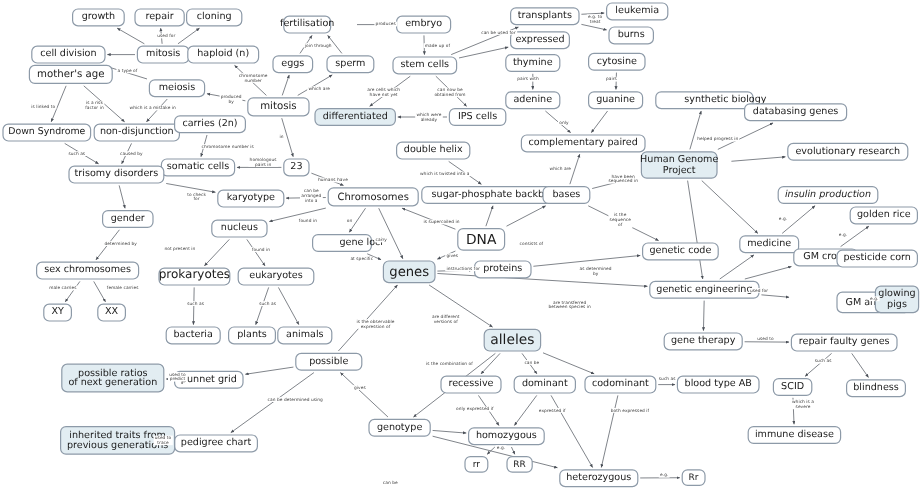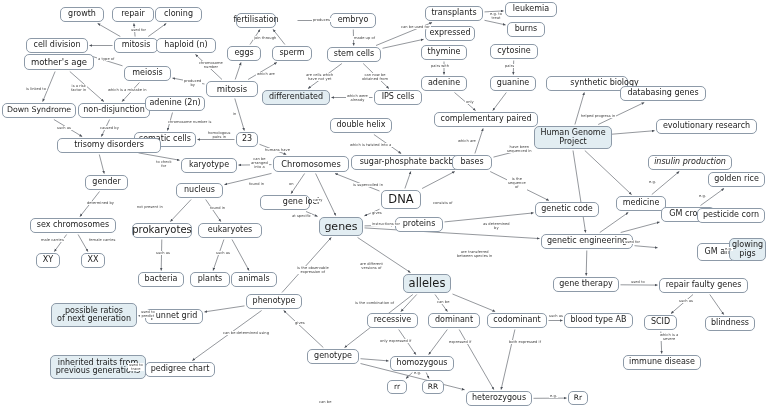--- a/index.html
+++ b/index.html
@@ -128,24 +128,24 @@
       <div class="node" style="left: 112px; top: 7px; width: 42px; height: 15px; font-size: 8px;">repair</div>
       <div class="node" style="left: 155px; top: 7px; width: 47px; height: 15px; font-size: 8px;">cloning</div>
       <div class="node" style="left: 114px; top: 38px; width: 44px; height: 15px; font-size: 8px;">mitosis</div>
       <div class="node" style="left: 26px; top: 38px; width: 62px; height: 15px; font-size: 8px;">cell division</div>
       <div class="node" style="left: 156px; top: 38px; width: 60px; height: 15px; font-size: 8px;">haploid (n)</div>
       <div class="node" style="left: 24px; top: 54px; width: 70px; height: 16px; font-size: 8.5px;">mother's age</div>
       <div class="node" style="left: 124px; top: 66px; width: 47px; height: 15px; font-size: 8px;">meiosis</div>
       <div class="node" style="left: 206px; top: 81px; width: 52px; height: 16px; font-size: 8.5px;">mitosis</div>
       <div class="node" style="left: 2px; top: 103px; width: 74px; height: 15px; font-size: 7.8px;">Down Syndrome</div>
       <div class="node" style="left: 78px; top: 103px; width: 72px; height: 15px; font-size: 8px;">non-disjunction</div>
-      <div class="node" style="left: 145px; top: 96px; width: 60px; height: 15px; font-size: 8px;">adenine (2n)</div>
+      <div class="node" style="left: 145px; top: 96px; width: 60px; height: 15px; font-size: 8px;">carries (2n)</div>
       <div class="node" style="left: 134px; top: 132px; width: 62px; height: 15px; font-size: 8px;">somatic cells</div>
       <div class="node" style="left: 236px; top: 132px; width: 22px; height: 15px; font-size: 8px;">23</div>
-      <div class="node" style="left: 57px; top: 138px; width: 104px; height: 15px; font-size: 8px;">trisomy disorders</div>
+      <div class="node" style="left: 57px; top: 138px; width: 80px; height: 15px; font-size: 8px;">trisomy disorders</div>
       <div class="node" style="left: 181px; top: 158px; width: 56px; height: 15px; font-size: 8px;">karyotype</div>
       <div class="node" style="left: 273px; top: 156px; width: 76px; height: 16px; font-size: 8.3px;">Chromosomes</div>
       <div class="node" style="left: 85px; top: 175px; width: 43px; height: 15px; font-size: 8px;">gender</div>
       <div class="node" style="left: 176px; top: 183px; width: 47px; height: 15px; font-size: 8px;">nucleus</div>
       <div class="node" style="left: 260px; top: 195px; width: 50px; height: 15px; font-size: 8px; padding-left: 36px;">gene loci</div>
       <div class="node" style="left: 30px; top: 218px; width: 86px; height: 15px; font-size: 8px;">sex chromosomes</div>
       <div class="node" style="left: 132px; top: 223px; width: 60px; height: 15px; font-size: 10px;">prokaryotes</div>
       <div class="node" style="left: 198px; top: 223px; width: 64px; height: 15px; font-size: 8px;">eukaryotes</div>
       <div class="node" style="left: 36px; top: 253px; width: 24px; height: 15px; font-size: 8px;">XY</div>
       <div class="node" style="left: 81px; top: 253px; width: 24px; height: 15px; font-size: 8px;">XX</div>
@@ -170,21 +170,21 @@
       <div class="node" style="left: 507px; top: 22px; width: 38px; height: 15px; font-size: 8px;">burns</div>
       <div class="node" style="left: 421px; top: 45px; width: 46px; height: 15px; font-size: 8px;">thymine</div>
       <div class="node" style="left: 490px; top: 44px; width: 48px; height: 15px; font-size: 8px;">cytosine</div>
       <div class="node" style="left: 421px; top: 76px; width: 46px; height: 15px; font-size: 8px;">adenine</div>
       <div class="node" style="left: 490px; top: 76px; width: 46px; height: 15px; font-size: 8px;">guanine</div>
       <div class="node" style="left: 434px; top: 112px; width: 104px; height: 15px; font-size: 8px; text-align: right;">complementary paired</div>
       <div class="node" style="left: 452px; top: 155px; width: 40px; height: 15px; font-size: 8px;">bases</div>
       <div class="node" style="left: 546px; top: 76px; width: 82px; height: 15px; font-size: 8px; padding-left: 39px;">synthetic biology</div>
       <div class="node" style="left: 620px; top: 86px; width: 86px; height: 15px; font-size: 8px;">databasing genes</div>
       <div class="node" style="left: 656px; top: 119px; width: 101px; height: 15px; font-size: 8px;">evolutionary research</div>
-      <div class="node tint" style="left: 534px; top: 126px; width: 78px; height: 23px; font-size: 8px;">Human Genome
+      <div class="node tint" style="left: 534px; top: 126px; width: 64px; height: 23px; font-size: 8px;">Human Genome
 Project</div>
       <div class="node" style="left: 535px; top: 202px; width: 64px; height: 15px; font-size: 8px;">genetic code</div>
       <div class="node" style="left: 395px; top: 217px; width: 48px; height: 15px; font-size: 8px;">proteins</div>
       <div class="node" style="left: 541px; top: 234px; width: 92px; height: 15px; font-size: 8px;">genetic engineering</div>
       <div class="node" style="left: 616px; top: 196px; width: 50px; height: 15px; font-size: 8px;">medicine</div>
       <div class="node" style="left: 648px; top: 155px; width: 84px; height: 15px; font-size: 8px; font-style: italic;">insulin production</div>
       <div class="node" style="left: 708px; top: 172px; width: 57px; height: 15px; font-size: 8px;">golden rice</div>
       <div class="node" style="left: 661px; top: 207px; width: 54px; height: 15px; font-size: 8px;">GM crops</div>
       <div class="node" style="left: 697px; top: 208px; width: 68px; height: 15px; font-size: 8px;">pesticide corn</div>
       <div class="node" style="left: 697px; top: 243px; width: 62px; height: 18px; font-size: 8px;">GM animals</div>
@@ -192,21 +192,21 @@
 pigs</div>
       <div class="node" style="left: 553px; top: 277px; width: 66px; height: 15px; font-size: 8px;">gene therapy</div>
       <div class="node" style="left: 659px; top: 278px; width: 89px; height: 15px; font-size: 8px;">repair faulty genes</div>
       <div class="node" style="left: 644px; top: 315px; width: 33px; height: 15px; font-size: 8px;">SCID</div>
       <div class="node" style="left: 705px; top: 316px; width: 50px; height: 15px; font-size: 8px;">blindness</div>
       <div class="node" style="left: 623px; top: 355px; width: 78px; height: 15px; font-size: 8px;">immune disease</div>
       <div class="node" style="left: 564px; top: 313px; width: 69px; height: 15px; font-size: 8px;">blood type AB</div>
       <div class="node" style="left: 367px; top: 313px; width: 51px; height: 15px; font-size: 8px;">recessive</div>
       <div class="node" style="left: 428px; top: 313px; width: 52px; height: 15px; font-size: 8px;">dominant</div>
       <div class="node" style="left: 487px; top: 313px; width: 60px; height: 15px; font-size: 8px;">codominant</div>
-      <div class="node" style="left: 246px; top: 294px; width: 56px; height: 15px; font-size: 8px;">phenotype</div>
+      <div class="node" style="left: 246px; top: 294px; width: 56px; height: 15px; font-size: 8px;">possible</div>
       <div class="node" style="left: 307px; top: 349px; width: 52px; height: 15px; font-size: 8px;">genotype</div>
       <div class="node" style="left: 390px; top: 356px; width: 64px; height: 15px; font-size: 8px;">homozygous</div>
       <div class="node" style="left: 387px; top: 380px; width: 20px; height: 14px; font-size: 7.5px;">rr</div>
       <div class="node" style="left: 422px; top: 380px; width: 22px; height: 14px; font-size: 7.5px;">RR</div>
       <div class="node" style="left: 466px; top: 391px; width: 66px; height: 15px; font-size: 8px;">heterozygous</div>
       <div class="node" style="left: 568px; top: 391px; width: 20px; height: 14px; font-size: 7.5px;">Rr</div>
       <div class="node" style="left: 145px; top: 309px; width: 58px; height: 15px; font-size: 8px;">punnet grid</div>
       <div class="node tint" style="left: 51px; top: 303px; width: 86px; height: 24px; font-size: 8px;">possible ratios
 of next generation</div>
       <div class="node" style="left: 145px; top: 362px; width: 70px; height: 15px; font-size: 8px;">pedigree chart</div>

